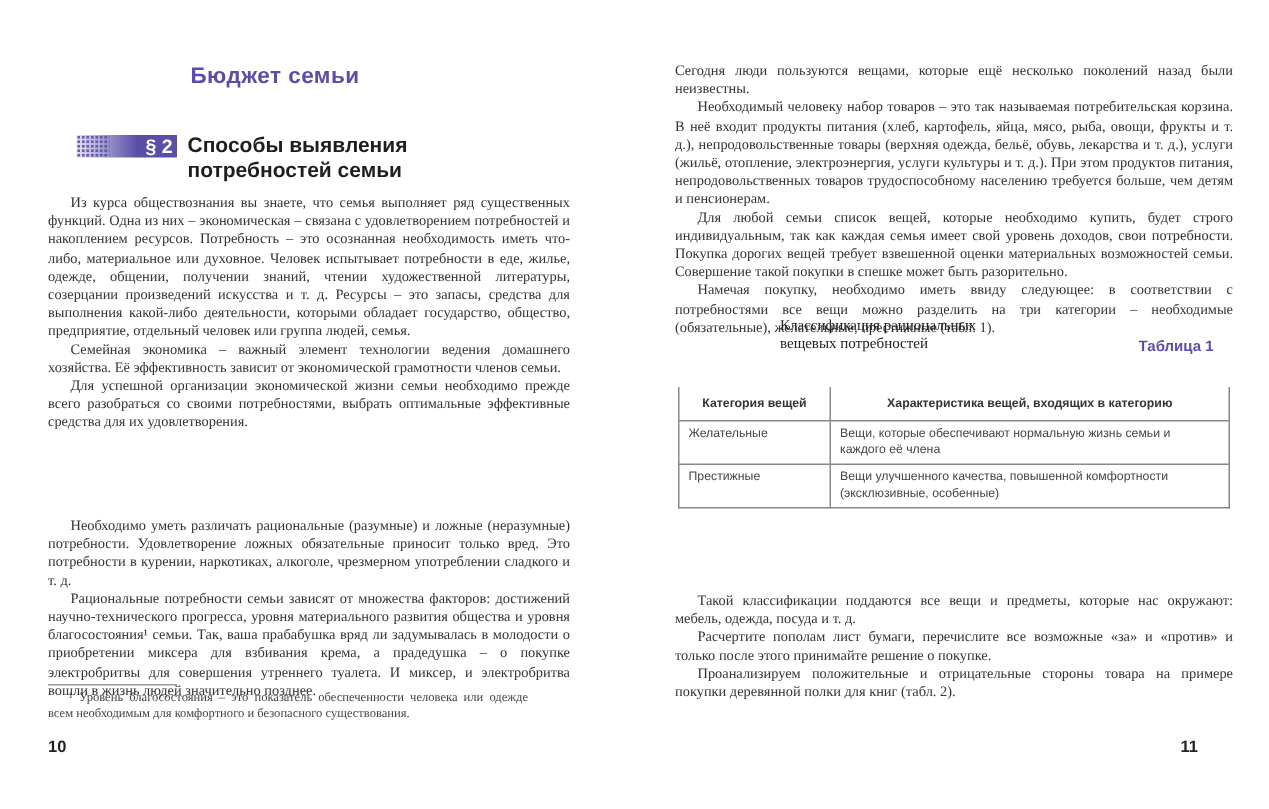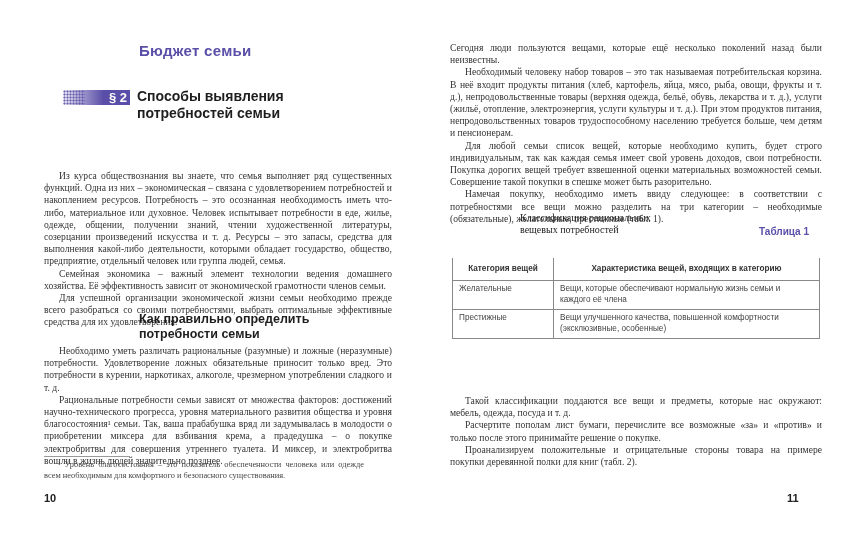--- a/index.html
+++ b/index.html
@@ -1,21 +1,21 @@
 <!DOCTYPE html>
 <html><head>
 <meta charset="utf-8">
 <style>
   html, body { margin: 0; padding: 0; }
   body {
     width: 846px; height: 539px; background: #ffffff; position: relative; overflow: hidden;
     font-family: "Liberation Serif", "DejaVu Serif", serif; color: #2a2a2a;
   }
   .page { position: absolute; top: 0; height: 539px; }
-  .page-left { left: 16px; width: 423px; }
+  .page-left { left: 4px; width: 423px; }
   .page-right { left: 423px; width: 423px; }
   .chapter-title {
     position: absolute; left: 123px; top: 42px;
     font-family: "Liberation Sans", "DejaVu Sans", sans-serif; font-weight: bold;
     font-size: 15px; color: #5a4fa8; letter-spacing: 0.3px;
   }
   .section-head { position: absolute; left: 47px; top: 90px; width: 360px; height: 34px; }
   .section-band {
     position: absolute; left: 0; top: 0; width: 67px; height: 15px;
     background: linear-gradient(90deg, rgba(90,79,168,0.15) 0%, rgba(90,79,168,0.6) 30%, #5a4fa8 60%, #5a4fa8 100%);
@@ -77,28 +77,26 @@
   <div class="chapter-title">Бюджет семьи</div>
 
   <div class="section-head">
     <div class="section-band">
       <span class="section-num">§ 2</span>
     </div>
     <div class="section-title">Способы выявления
 потребностей семьи</div>
   </div>
 
-  <div class="para" style="left:28px; top:130px; width:348px;margin-top:40px;">
+  <div class="para" style="left:28px; top:130px; width:348px;">
     <p>Из курса обществознания вы знаете, что семья выполняет ряд существенных функций. Одна из них – экономическая – связана с удовлетворением потребностей и накоплением ресурсов. Потребность – это осознанная необходимость иметь что-либо, материальное или духовное. Человек испытывает потребности в еде, жилье, одежде, общении, получении знаний, чтении художественной литературы, созерцании произведений искусства и т. д. Ресурсы – это запасы, средства для выполнения какой-либо деятельности, которыми обладает государство, общество, предприятие, отдельный человек или группа людей, семья.</p>
     <p>Семейная экономика – важный элемент технологии ведения домашнего хозяйства. Её эффективность зависит от экономической грамотности членов семьи.</p>
     <p>Для успешной организации экономической жизни семьи необходимо прежде всего разобраться со своими потребностями, выбрать оптимальные эффективные средства для их удовлетворения.</p>
   </div>
 
-  <div class="subhead">Как правильно определить
-потребности семьи</div>
 
   <div class="para" style="left:28px; top:345px; width:348px;">
     <p>Необходимо уметь различать рациональные (разумные) и ложные (неразумные) потребности. Удовлетворение ложных обязательные приносит только вред. Это потребности в курении, наркотиках, алкоголе, чрезмерном употреблении сладкого и т. д.</p>
     <p>Рациональные потребности семьи зависят от множества факторов: достижений научно-технического прогресса, уровня материального развития общества и уровня благосостояния¹ семьи. Так, ваша прабабушка вряд ли задумывалась в молодости о приобретении миксера для взбивания крема, а прадедушка – о покупке электробритвы для совершения утреннего туалета. И миксер, и электробритва вошли в жизнь людей значительно позднее.</p>
   </div>
 
   <div class="footnote-rule"></div>
   <div class="footnote">¹ Уровень благосостояния – это показатель обеспеченности человека или одежде всем необходимым для комфортного и безопасного существования.</div>
 
   <div class="page-number" style="left:28px; top:492px;">10</div>

